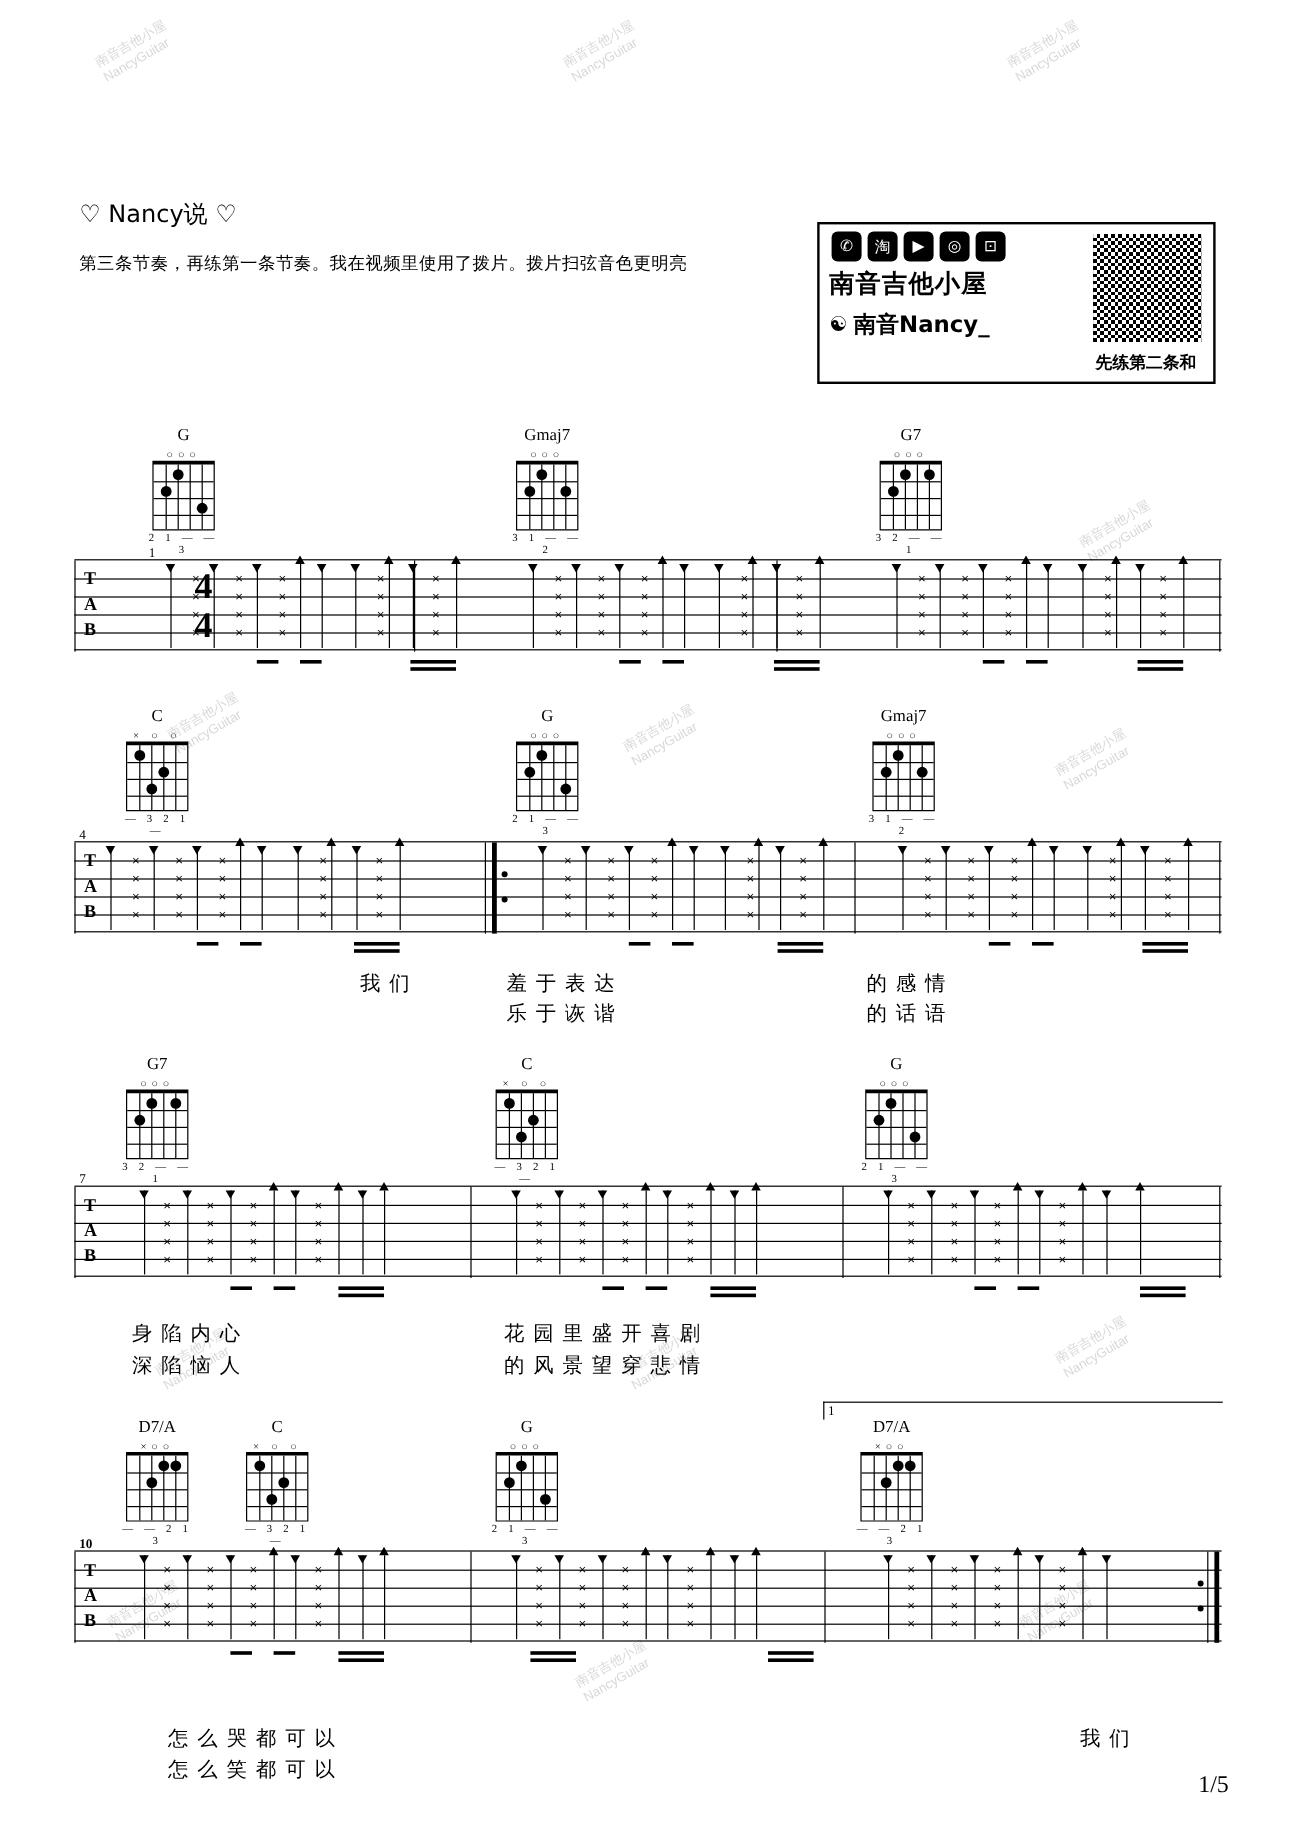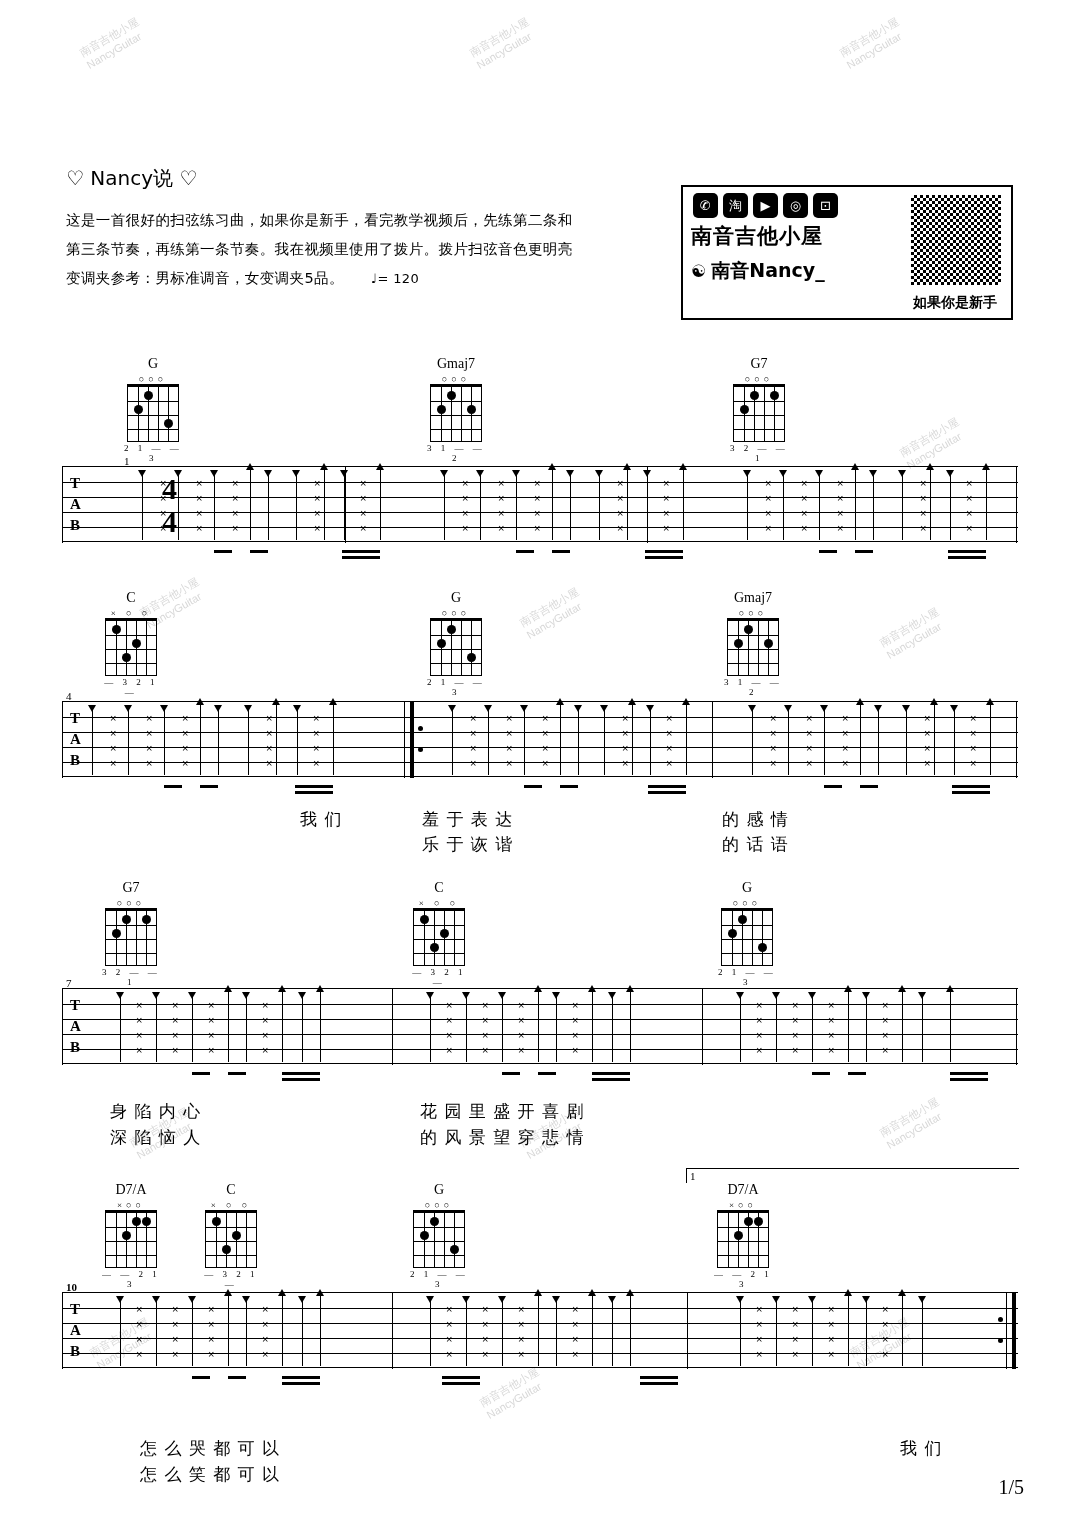--- a/index.html
+++ b/index.html
@@ -321,45 +321,40 @@
   <div class="wm" style="left:130px; top:1120px;"><span>南音吉他小屋</span><br><span>NancyGuitar</span></div>
   <div class="wm" style="left:520px; top:1120px;"><span>南音吉他小屋</span><br><span>NancyGuitar</span></div>
   <div class="wm" style="left:880px; top:1110px;"><span>南音吉他小屋</span><br><span>NancyGuitar</span></div>
   <div class="wm" style="left:90px;  top:1330px;"><span>南音吉他小屋</span><br><span>NancyGuitar</span></div>
   <div class="wm" style="left:480px; top:1380px;"><span>南音吉他小屋</span><br><span>NancyGuitar</span></div>
   <div class="wm" style="left:850px; top:1330px;"><span>南音吉他小屋</span><br><span>NancyGuitar</span></div>
 
 
   <div class="nancy-head">♡ Nancy说 ♡</div>
   <div class="desc">
-    <div>这是一首很好的扫弦练习曲，如果你是新手，看完教学视频后，先练第二条和</div>
     <div>第三条节奏，再练第一条节奏。我在视频里使用了拨片。拨片扫弦音色更明亮</div>
-    <div>
-      <span>变调夹参考：男标准调音，女变调夹5品。</span>
-      <span class="tempo">♩= 120</span>
-    </div>
   </div>
 
   <div class="promo">
     <div class="promo-left">
       <div class="promo-icons">
         <div class="pic">✆</div>
         <div class="pic">淘</div>
         <div class="pic">▶</div>
         <div class="pic">◎</div>
         <div class="pic">⊡</div>
       </div>
       <div class="promo-name">南音吉他小屋</div>
       <div class="promo-weibo">
         <span class="weibo-glyph">☯</span>
         <span>南音Nancy_</span>
       </div>
     </div>
     <div class="qr"></div>
-    <div class="qr-cap">如果你是新手</div>
+    <div class="qr-cap">先练第二条和</div>
   </div>
 
   <div class="system" style="top:0">
 
     <div class="chord" style="left:122px; top:356px;">
       <div class="cname">G</div>
       <div class="omark">○○○</div>
       <div class="grid">
         <div class="dot" style="left:6px; top:18px;"></div>
         <div class="dot" style="left:16px; top:4px;"></div>

